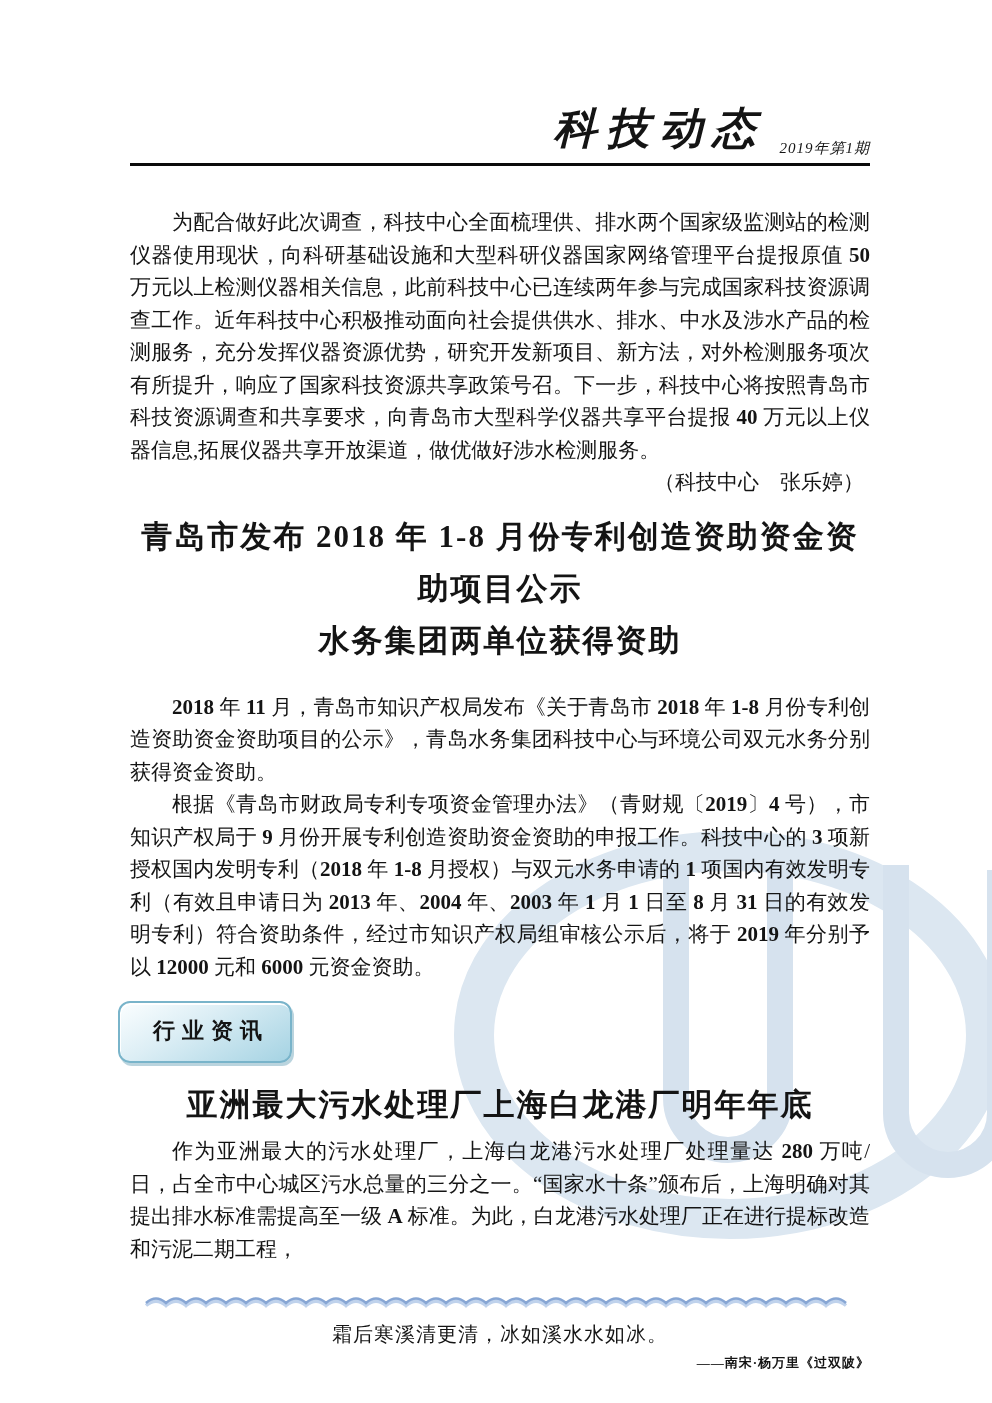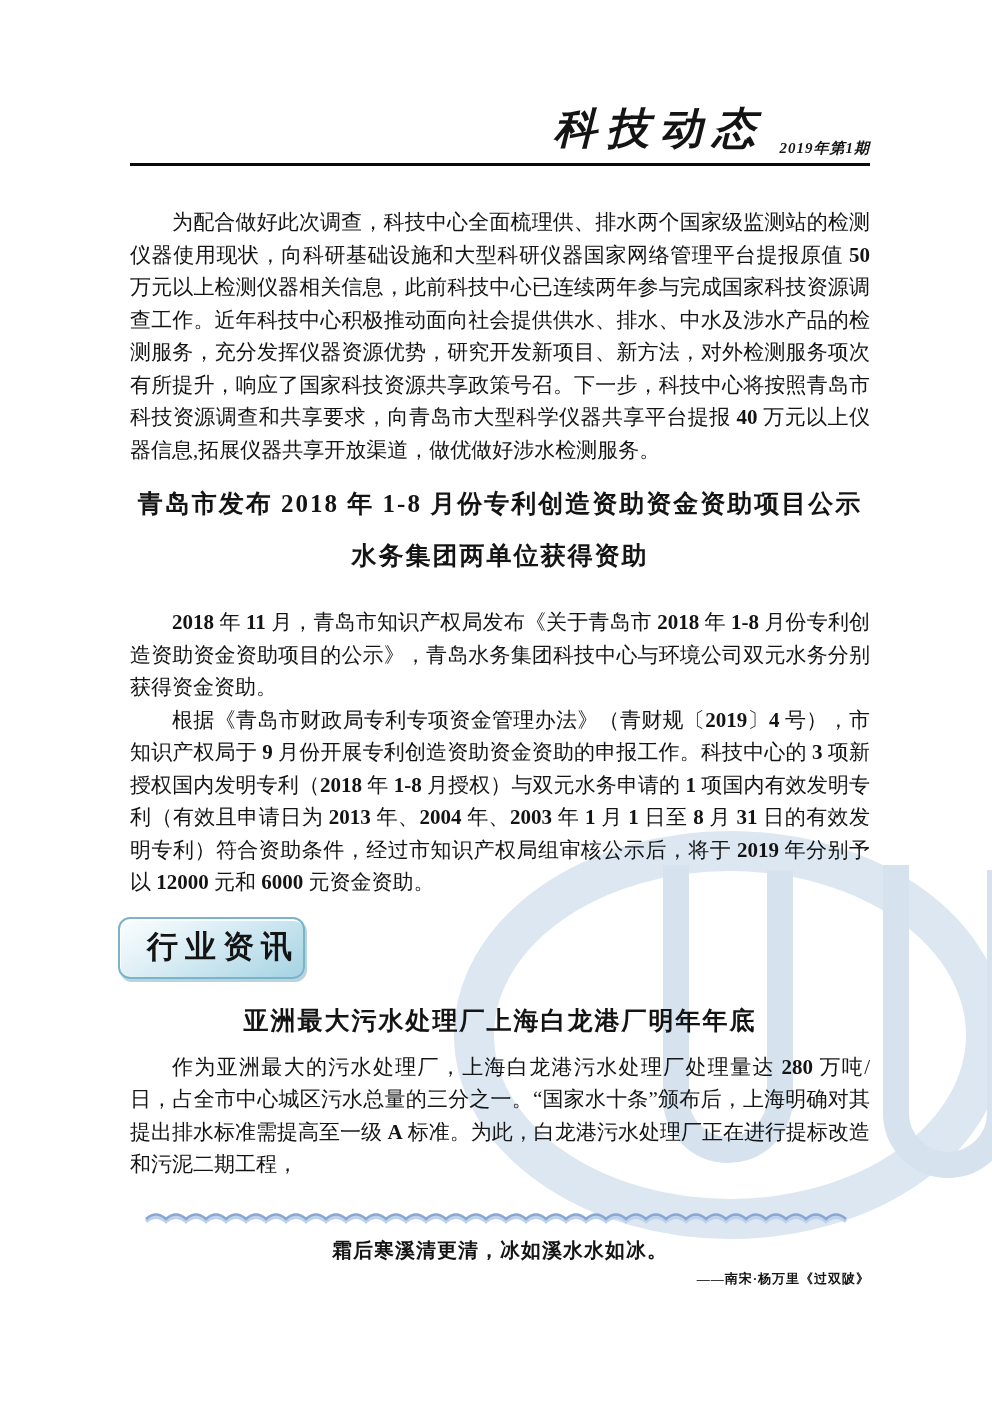--- a/index.html
+++ b/index.html
@@ -14,54 +14,54 @@
   
   .masthead {
     padding:100px 0 5px 0; text-align:right;
     border-bottom:3.5px solid #0a0a0a;
   }
   .masthead .title {
     font-size:43px; font-weight:bold; font-style:italic; letter-spacing:10px;
     vertical-align:bottom;
   }
   .masthead .issue {
-    font-size:15px; font-weight:bold; font-style:italic; margin-left:10px;
+    font-size:15px; font-weight:normal; font-style:italic; margin-left:10px;
     vertical-align:bottom; letter-spacing:1px;
   }
 
   
   p.body {
     margin:0; font-size:21px; line-height:32.5px; text-align:justify;
     text-indent:2em; word-break:break-all;
   }
   p.body.first { margin-top:40px; }
   .byline {
     font-size:21px; line-height:32.5px; text-align:right; padding-right:6px;
   }
 
   
   .article-title { margin-top:12px; text-align:center; }
   .article-title .t-line {
-    font-size:25px; line-height:52px; font-weight:bold; letter-spacing:2px;
+    font-size:31px; line-height:52px; font-weight:bold; letter-spacing:2px;
   }
 
   
   .badge {
     display:inline-block; margin:18px 0 0 -12px; min-width:150px; height:58px;
-    line-height:56px; padding:0 4px 0 27px; text-align:center;
-    font-size:31px; font-weight:bold; letter-spacing:7px;
+    line-height:56px; padding:0 4px 0 16px; text-align:center;
+    font-size:22px; font-weight:bold; letter-spacing:7px;
     border:2px solid #79b4ca; border-radius:12px;
     background:linear-gradient(150deg,#fbfeff 0%,#dceef5 40%,#a5d3e3 100%);
     box-shadow:inset 1px 2px 0 rgba(255,255,255,0.95), 2px 3px 0 rgba(130,176,194,0.55);
   }
 
   
   .wave-wrap { margin-top:28px; text-align:center; }
   .quote {
-    margin-top:8px; text-align:center; font-weight:bold; font-size:20px;
+    margin-top:8px; text-align:center; font-weight:normal; font-size:20px;
     letter-spacing:1px;
   }
   .footer-attrib {
     margin-top:6px; text-align:right; font-weight:bold; font-size:13px;
     letter-spacing:1px;
   }
   b { font-weight:bold; }
 </style>
 </head>
 <body>
@@ -77,20 +77,21 @@
   <div class="content">
 
     
     <div class="masthead">
       <span class="title">科技动态</span>
       <span class="issue">2019年第1期</span>
     </div>
 
     
     <p class="body first embolden-digits">为配合做好此次调查，科技中心全面梳理供、排水两个国家级监测站的检测仪器使用现状，向科研基础设施和大型科研仪器国家网络管理平台提报原值 <b>50</b> 万元以上检测仪器相关信息，此前科技中心已连续两年参与完成国家科技资源调查工作。近年科技中心积极推动面向社会提供供水、排水、中水及涉水产品的检测服务，充分发挥仪器资源优势，研究开发新项目、新方法，对外检测服务项次有所提升，响应了国家科技资源共享政策号召。下一步，科技中心将按照青岛市科技资源调查和共享要求，向青岛市大型科学仪器共享平台提报 <b>40</b> 万元以上仪器信息,拓展仪器共享开放渠道，做优做好涉水检测服务。</p>
+    <div class="byline">（科技中心　张乐婷）</div>
 
     
     <div class="article-title">
       <div class="t-line embolden-digits">青岛市发布 <b>2018</b> 年 <b>1-8</b> 月份专利创造资助资金资助项目公示</div>
       <div class="t-line">水务集团两单位获得资助</div>
     </div>
     <p class="body embolden-digits" style="margin-top:24px"><b>2018</b> 年 <b>11</b> 月，青岛市知识产权局发布《关于青岛市 <b>2018</b> 年 <b>1-8</b> 月份专利创造资助资金资助项目的公示》，青岛水务集团科技中心与环境公司双元水务分别获得资金资助。</p>
     <p class="body embolden-digits">根据《青岛市财政局专利专项资金管理办法》（青财规〔<b>2019</b>〕<b>4</b> 号），市知识产权局于 <b>9</b> 月份开展专利创造资助资金资助的申报工作。科技中心的 <b>3</b> 项新授权国内发明专利（<b>2018</b> 年 <b>1-8</b> 月授权）与双元水务申请的 <b>1</b> 项国内有效发明专利（有效且申请日为 <b>2013</b> 年、<b>2004</b> 年、<b>2003</b> 年 <b>1</b> 月 <b>1</b> 日至 <b>8</b> 月 <b>31</b> 日的有效发明专利）符合资助条件，经过市知识产权局组审核公示后，将于 <b>2019</b> 年分别予以 <b>12000</b> 元和 <b>6000</b> 元资金资助。</p>
 
     

